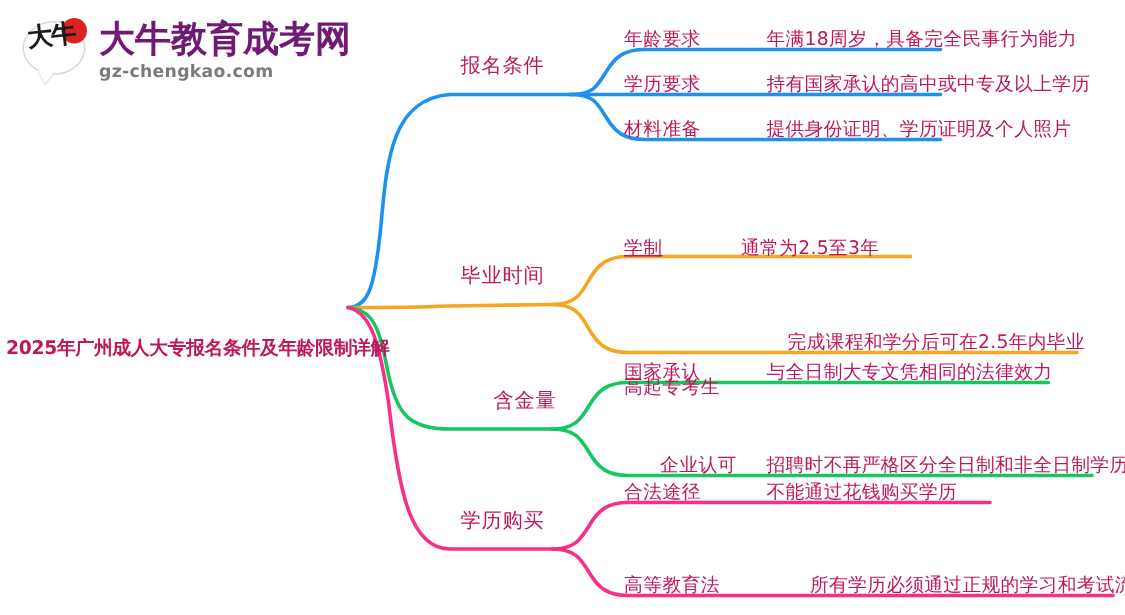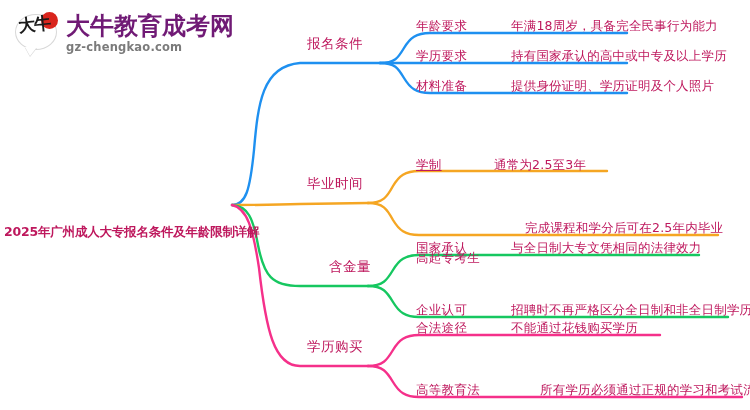--- a/index.html
+++ b/index.html
@@ -199,21 +199,21 @@
   <div class="node leaf-desc" style="left:494px; top:157px;">通常为2.5至3年</div>
 
   <div class="node leaf-label" style="left:416px; top:220px;margin-top:30px;">高起专考生</div>
   <div class="node leaf-desc" style="left:525px; top:220px;">完成课程和学分后可在2.5年内毕业</div>
 
   <div class="node branch-label" style="left:300px; top:258px;margin-left:29px;">含金量</div>
 
   <div class="node leaf-label" style="left:416px; top:240px;">国家承认</div>
   <div class="node leaf-desc" style="left:511px; top:240px;">与全日制大专文凭相同的法律效力</div>
 
-  <div class="node leaf-label" style="left:416px; top:302px;">企业认可</div>
+  <div class="node leaf-label" style="left:440px; top:302px;">企业认可</div>
   <div class="node leaf-desc" style="left:511px; top:302px;">招聘时不再严格区分全日制和非全日制学历</div>
 
   <div class="node branch-label" style="left:307px; top:338px;">学历购买</div>
 
   <div class="node leaf-label" style="left:416px; top:320px;text-align:right;">合法途径</div>
   <div class="node leaf-desc" style="left:511px; top:320px;">不能通过花钱购买学历</div>
 
   <div class="node leaf-label" style="left:416px; top:382px;">高等教育法</div>
   <div class="node leaf-desc" style="left:540px; top:382px;">所有学历必须通过正规的学习和考试流程获得</div>
 

